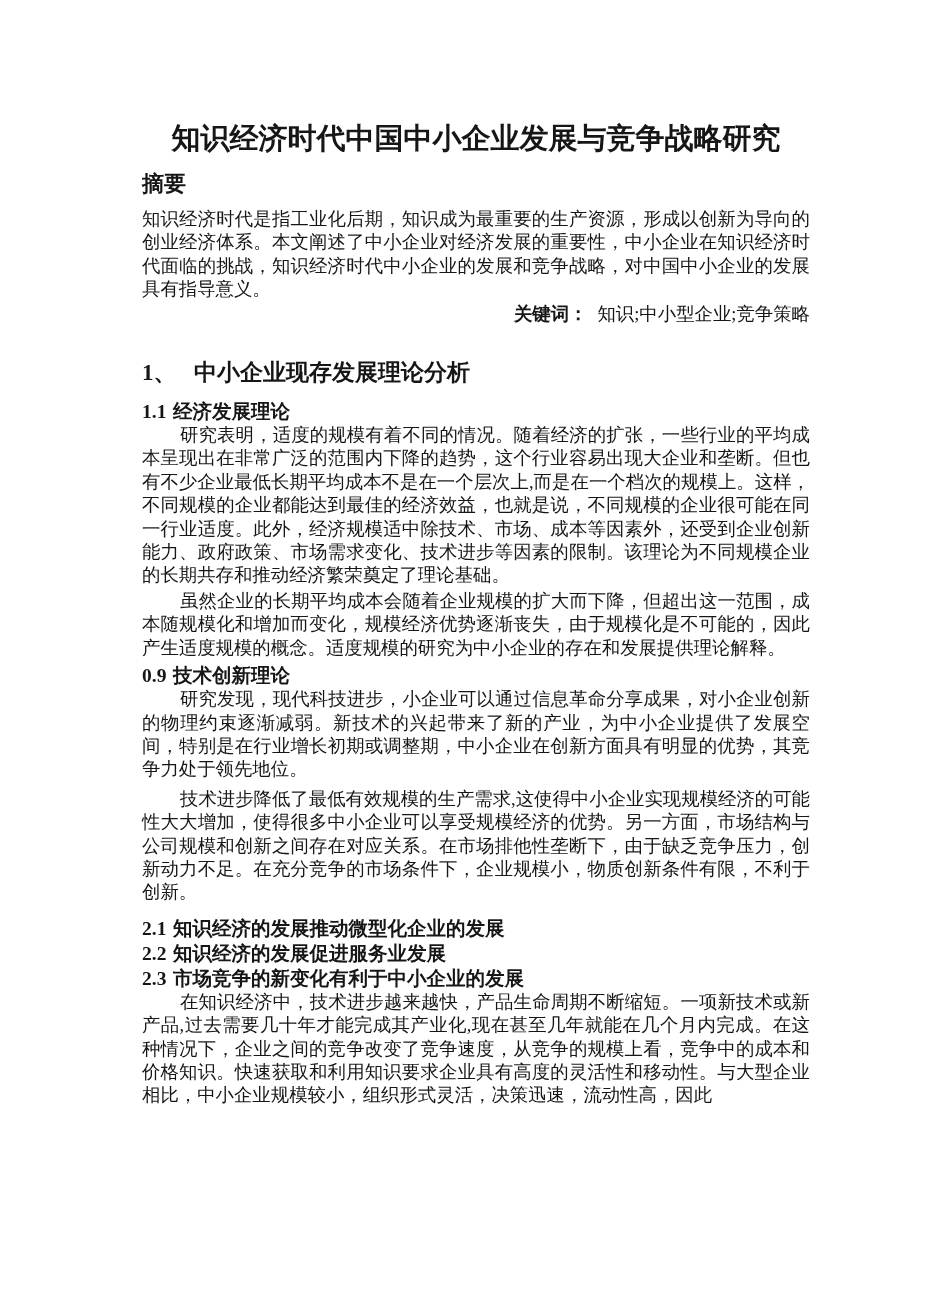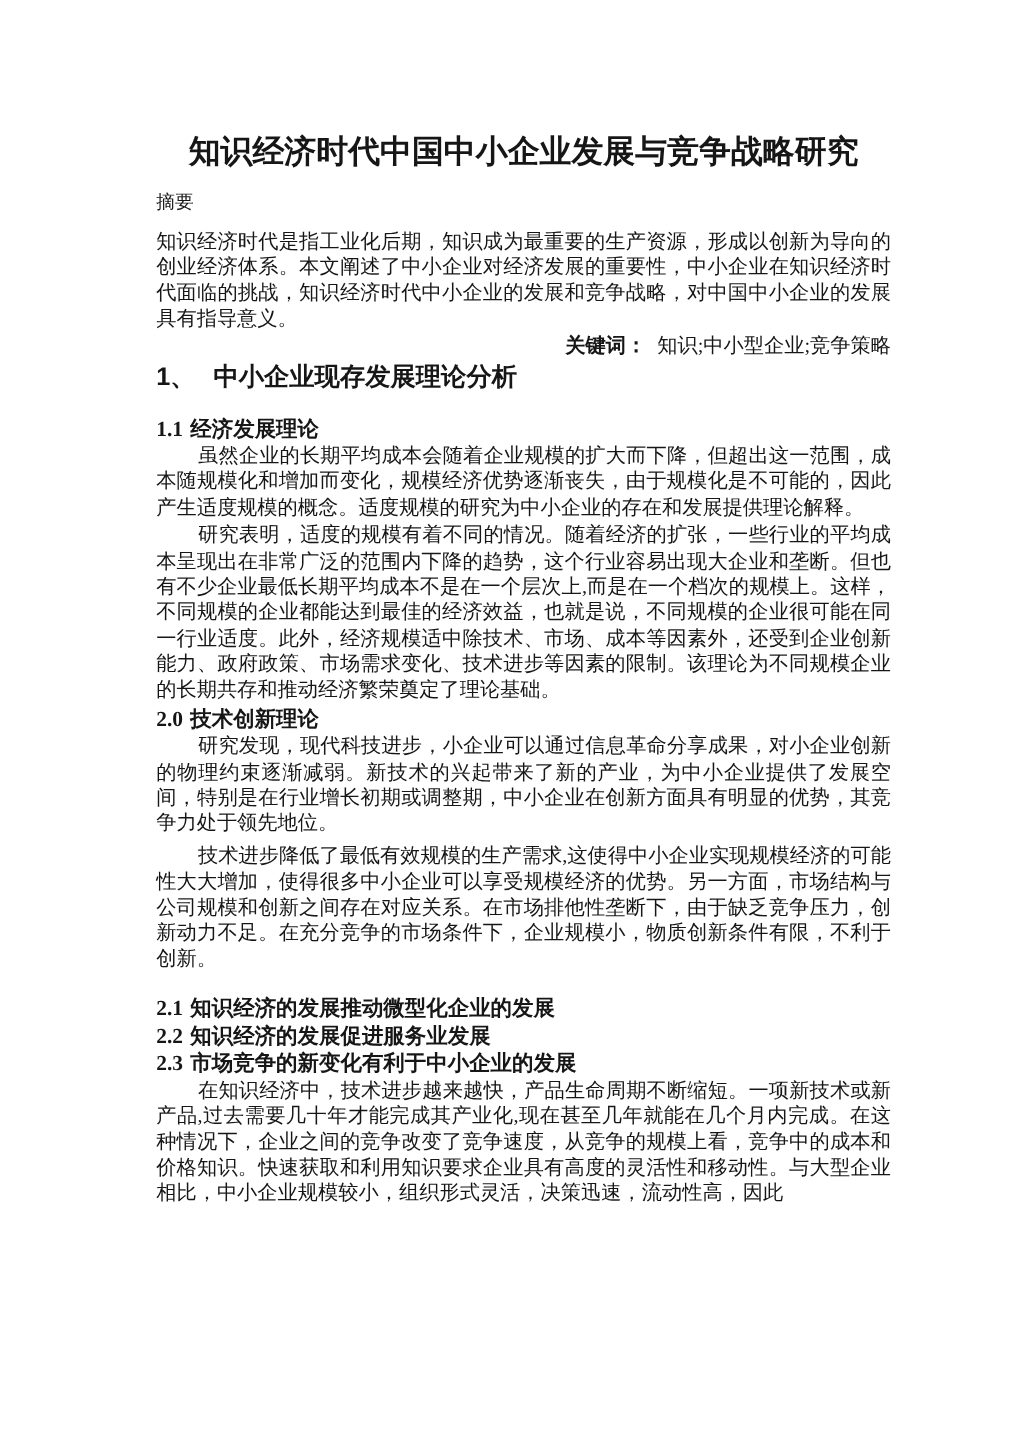--- a/index.html
+++ b/index.html
@@ -22,22 +22,22 @@
     font-family: "Liberation Sans", sans-serif;
     font-weight: bold;
     font-size: 29px;
     line-height: 36px;
     text-align: center;
     letter-spacing: 0;
   }
   .h-abstract {
     margin: 15px 0 0 0;
     font-family: "Liberation Sans", sans-serif;
-    font-weight: normal;
-    font-size: 17px;
+    font-weight: bold;
+    font-size: 22px;
     line-height: 26px;
   }
   p.body {
     font-size: 18.4px;
     line-height: 23.4px;
     margin: 0 0 2px 0;
     text-align: justify;
     word-break: break-all;
   }
   p.abs {
@@ -61,34 +61,34 @@
     display: inline-block;
     width: 10px;
   }
   h3.sec {
     font-family: "Liberation Sans", sans-serif;
     font-weight: bold;
     font-size: 23px;
     line-height: 30px;
     margin: 0;
   }
-  h3.sec-first { margin-top: 1px; }
+  h3.sec-first { margin-top: 32px; font-family: Liberation Serif, serif; }
   h3.sec-later { margin-top: 8px; }
   .sec-num {
     display: inline-block;
     width: 52px;
   }
   h4.sub {
     font-family: "Liberation Sans", sans-serif;
     font-weight: bold;
     font-size: 19.5px;
     line-height: 24px;
     margin: 0;
   }
-  h4.sub-after-sec { margin-top: 21px; }
+  h4.sub-after-sec { margin-top: 11px; }
   h4.sub-mid { margin-top: 3px; }
   .sub-num {
     display: inline-block;
     width: 31px;
     font-family: "Liberation Serif", serif;
   }
 </style>
 </head>
 <body>
 
@@ -100,25 +100,25 @@
 
   <p class="body abs">知识经济时代是指工业化后期，知识成为最重要的生产资源，形成以创新为导向的创业经济体系。本文阐述了中小企业对经济发展的重要性，中小企业在知识经济时代面临的挑战，知识经济时代中小企业的发展和竞争战略，对中国中小企业的发展具有指导意义。</p>
 
   <p class="body kwline"><span class="kw-label">关键词</span><span class="kw-label">：</span><span class="kw-gap"></span><span>知识;中小型企业;竞争策略</span></p>
 
   <h3 class="sec sec-first"><span class="sec-num">1、</span><span>中小企业现存发展理论分析</span></h3>
 
   <h4 class="sub sub-after-sec"><span class="sub-num">1.1</span><span>经济发展理论</span></h4>
 
 
+  <p class="body indent">研究表明，适度的规模有着不同的情况。随着经济的扩张，一些行业的平均成本呈现出在非常广泛的范围内下降的趋势，这个行业容易出现大企业和垄断。但也有不少企业最低长期平均成本不是在一个层次上,而是在一个档次的规模上。这样，不同规模的企业都能达到最佳的经济效益，也就是说，不同规模的企业很可能在同一行业适度。此外，经济规模适中除技术、市场、成本等因素外，还受到企业创新能力、政府政策、市场需求变化、技术进步等因素的限制。该理论为不同规模企业的长期共存和推动经济繁荣奠定了理论基础。</p>
+
   <p class="body indent">虽然企业的长期平均成本会随着企业规模的扩大而下降，但超出这一范围，成本随规模化和增加而变化，规模经济优势逐渐丧失，由于规模化是不可能的，因此产生适度规模的概念。适度规模的研究为中小企业的存在和发展提供理论解释。</p>
 
-  <p class="body indent">研究表明，适度的规模有着不同的情况。随着经济的扩张，一些行业的平均成本呈现出在非常广泛的范围内下降的趋势，这个行业容易出现大企业和垄断。但也有不少企业最低长期平均成本不是在一个层次上,而是在一个档次的规模上。这样，不同规模的企业都能达到最佳的经济效益，也就是说，不同规模的企业很可能在同一行业适度。此外，经济规模适中除技术、市场、成本等因素外，还受到企业创新能力、政府政策、市场需求变化、技术进步等因素的限制。该理论为不同规模企业的长期共存和推动经济繁荣奠定了理论基础。</p>
-
-  <h4 class="sub sub-mid"><span class="sub-num">2.0</span><span>技术创新理论</span></h4>
+  <h4 class="sub sub-mid"><span class="sub-num">0.9</span><span>技术创新理论</span></h4>
 
   <p class="body indent">研究发现，现代科技进步，小企业可以通过信息革命分享成果，对小企业创新的物理约束逐渐减弱。新技术的兴起带来了新的产业，为中小企业提供了发展空间，特别是在行业增长初期或调整期，中小企业在创新方面具有明显的优势，其竞争力处于领先地位。</p>
 
   <p class="body indent p-extra">技术进步降低了最低有效规模的生产需求,这使得中小企业实现规模经济的可能性大大增加，使得很多中小企业可以享受规模经济的优势。另一方面，市场结构与公司规模和创新之间存在对应关系。在市场排他性垄断下，由于缺乏竞争压力，创新动力不足。在充分竞争的市场条件下，企业规模小，物质创新条件有限，不利于创新。</p>
 
 
   <h4 class="sub sub-after-sec"><span class="sub-num">2.1</span><span>知识经济的发展推动微型化企业的发展</span></h4>
 
   <h4 class="sub"><span class="sub-num">2.2</span><span>知识经济的发展促进服务业发展</span></h4>
 

